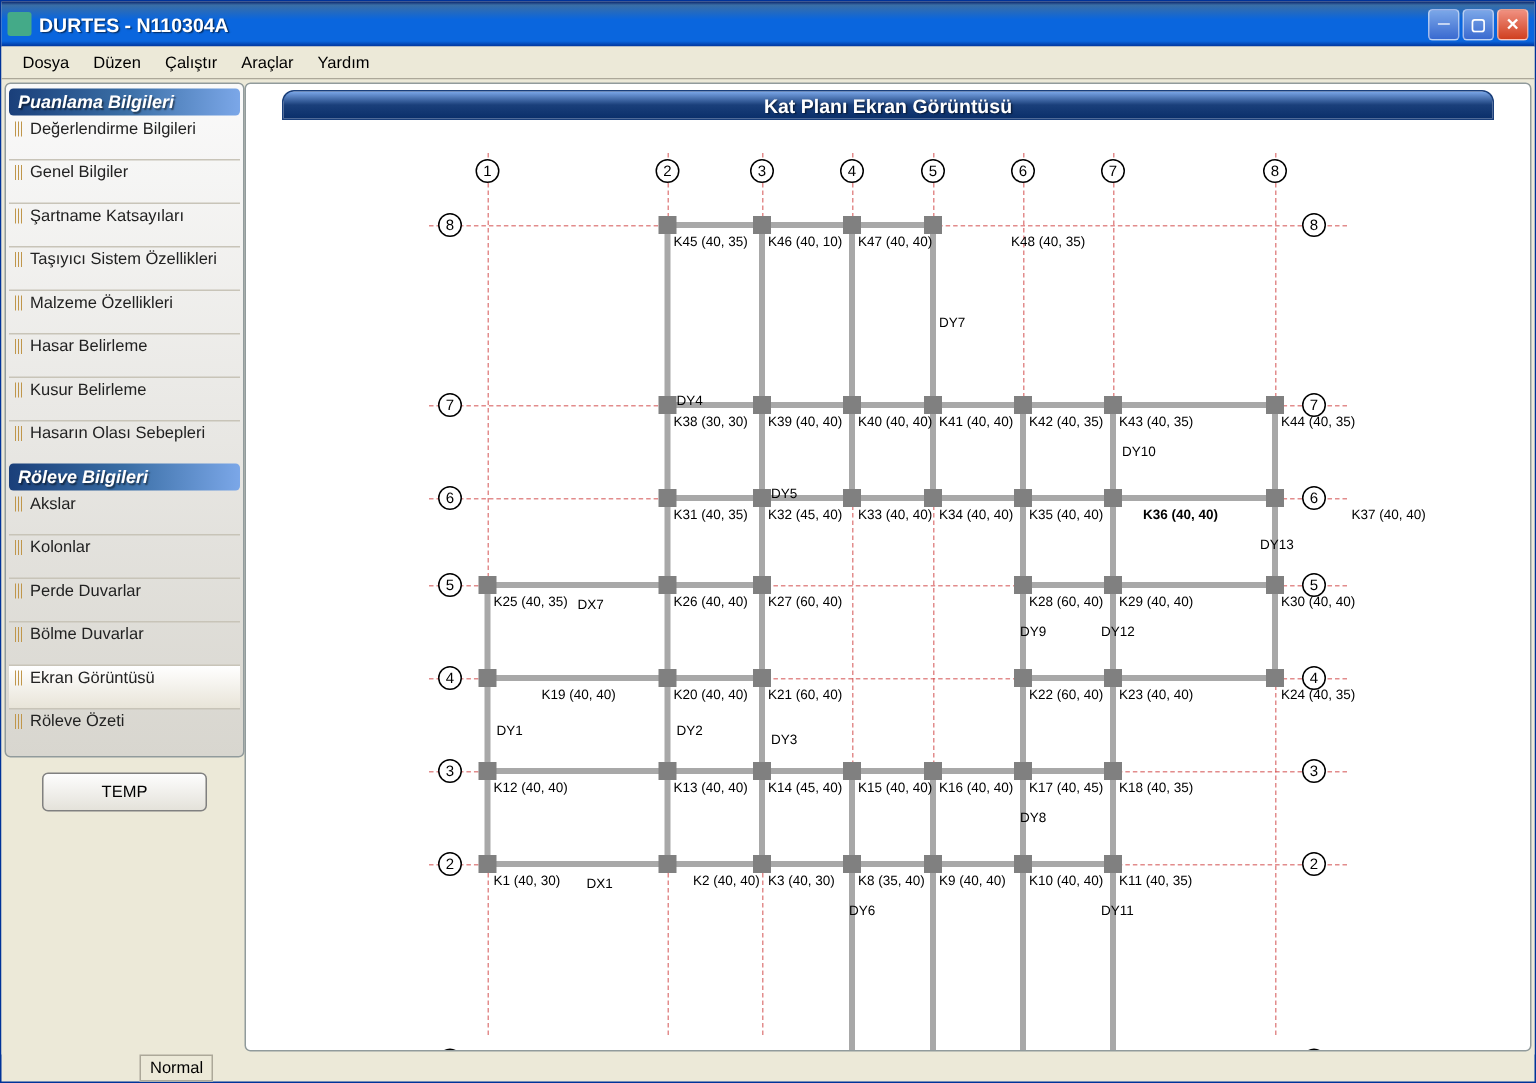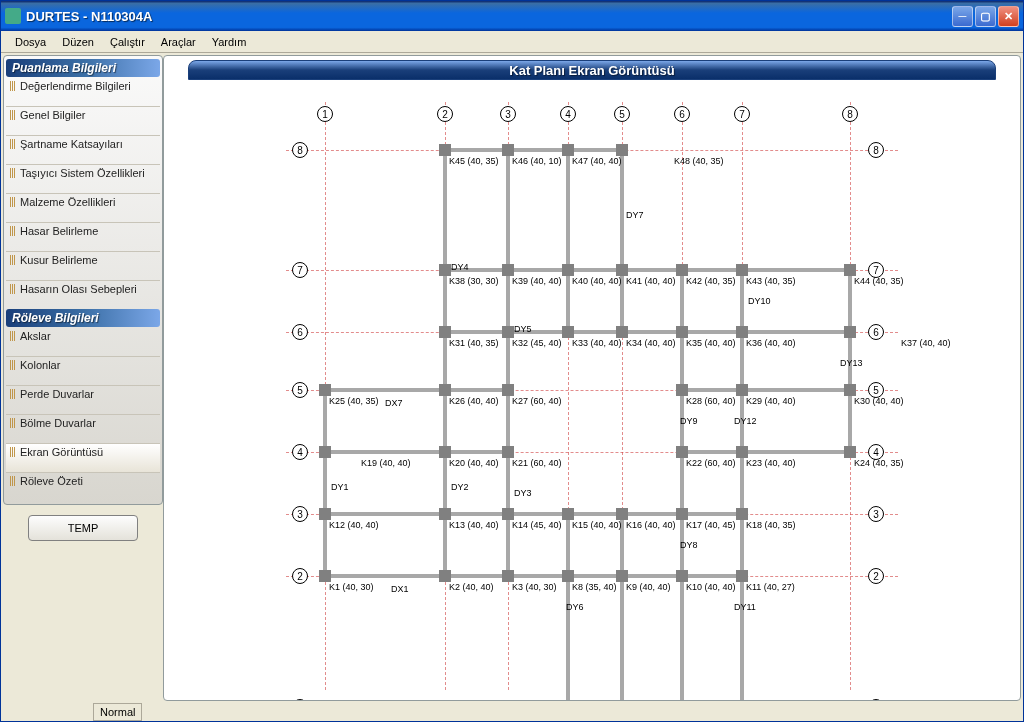--- a/index.html
+++ b/index.html
@@ -182,21 +182,21 @@
           <div class="col-label" style="left: 283px; top: 256px;">K31 (40, 35)</div>
           <div class="col-node" style="left: 342px; top: 250px;"></div>
           <div class="col-label" style="left: 346px; top: 256px;">K32 (45, 40)</div>
           <div class="col-node" style="left: 402px; top: 250px;"></div>
           <div class="col-label" style="left: 406px; top: 256px;">K33 (40, 40)</div>
           <div class="col-node" style="left: 456px; top: 250px;"></div>
           <div class="col-label" style="left: 460px; top: 256px;">K34 (40, 40)</div>
           <div class="col-node" style="left: 516px; top: 250px;"></div>
           <div class="col-label" style="left: 520px; top: 256px;">K35 (40, 40)</div>
           <div class="col-node" style="left: 576px; top: 250px;"></div>
-          <div class="col-label" style="left: 580px; top: 256px;">K36 (40, 40)</div>
+          <div class="col-label" style="left: 596px; top: 256px; font-weight: bold;">K36 (40, 40)</div>
           <div class="col-node" style="left: 684px; top: 250px;"></div>
           <div class="col-label" style="left: 688px; top: 256px; padding-left: 47px;">K37 (40, 40)</div>
           <div class="col-node" style="left: 159px; top: 308px;"></div>
           <div class="col-label" style="left: 163px; top: 314px;">K25 (40, 35)</div>
           <div class="col-node" style="left: 279px; top: 308px;"></div>
           <div class="col-label" style="left: 283px; top: 314px;">K26 (40, 40)</div>
           <div class="col-node" style="left: 342px; top: 308px;"></div>
           <div class="col-label" style="left: 346px; top: 314px;">K27 (60, 40)</div>
           <div class="col-node" style="left: 516px; top: 308px;"></div>
           <div class="col-label" style="left: 520px; top: 314px;">K28 (60, 40)</div>
@@ -226,31 +226,31 @@
           <div class="col-label" style="left: 406px; top: 438px;">K15 (40, 40)</div>
           <div class="col-node" style="left: 456px; top: 432px;"></div>
           <div class="col-label" style="left: 460px; top: 438px;">K16 (40, 40)</div>
           <div class="col-node" style="left: 516px; top: 432px;"></div>
           <div class="col-label" style="left: 520px; top: 438px;">K17 (40, 45)</div>
           <div class="col-node" style="left: 576px; top: 432px;"></div>
           <div class="col-label" style="left: 580px; top: 438px;">K18 (40, 35)</div>
           <div class="col-node" style="left: 159px; top: 494px;"></div>
           <div class="col-label" style="left: 163px; top: 500px; text-align: right;">K1 (40, 30)</div>
           <div class="col-node" style="left: 279px; top: 494px;"></div>
-          <div class="col-label" style="left: 283px; top: 500px; text-align: center;">K2 (40, 40)</div>
+          <div class="col-label" style="left: 296px; top: 500px; text-align: center;">K2 (40, 40)</div>
           <div class="col-node" style="left: 342px; top: 494px;"></div>
           <div class="col-label" style="left: 346px; top: 500px;">K3 (40, 30)</div>
           <div class="col-node" style="left: 402px; top: 494px;"></div>
           <div class="col-label" style="left: 406px; top: 500px;">K8 (35, 40)</div>
           <div class="col-node" style="left: 456px; top: 494px;"></div>
           <div class="col-label" style="left: 460px; top: 500px;">K9 (40, 40)</div>
           <div class="col-node" style="left: 516px; top: 494px;"></div>
           <div class="col-label" style="left: 520px; top: 500px;">K10 (40, 40)</div>
           <div class="col-node" style="left: 576px; top: 494px;"></div>
-          <div class="col-label" style="left: 580px; top: 500px;">K11 (40, 27)</div>
+          <div class="col-label" style="left: 580px; top: 500px;">K11 (40, 35)</div>
           <div class="dy-label" style="left: 460px; top: 128px;">DY7</div>
           <div class="dy-label" style="left: 285px; top: 180px;">DY4</div>
           <div class="dy-label" style="left: 568px; top: 214px; margin-left: 14px;">DY10</div>
           <div class="dy-label" style="left: 348px; top: 242px;">DY5</div>
           <div class="dy-label" style="left: 674px; top: 276px;">DY13</div>
           <div class="dy-label" style="left: 514px; top: 334px;">DY9</div>
           <div class="dy-label" style="left: 568px; top: 334px;">DY12</div>
           <div class="dy-label" style="left: 219px; top: 316px;">DX7</div>
           <div class="dy-label" style="left: 165px; top: 400px;">DY1</div>
           <div class="dy-label" style="left: 285px; top: 400px;">DY2</div>

